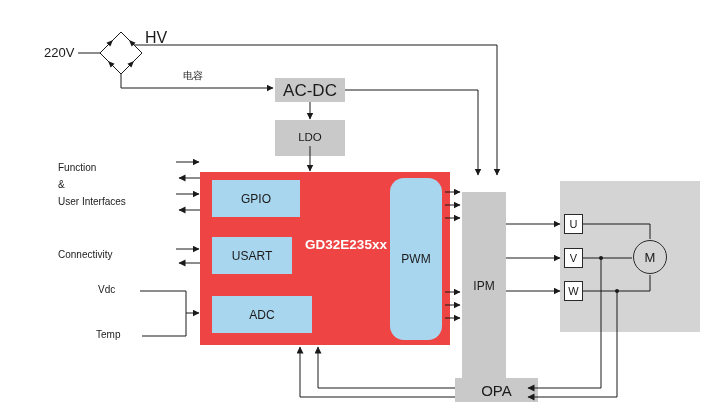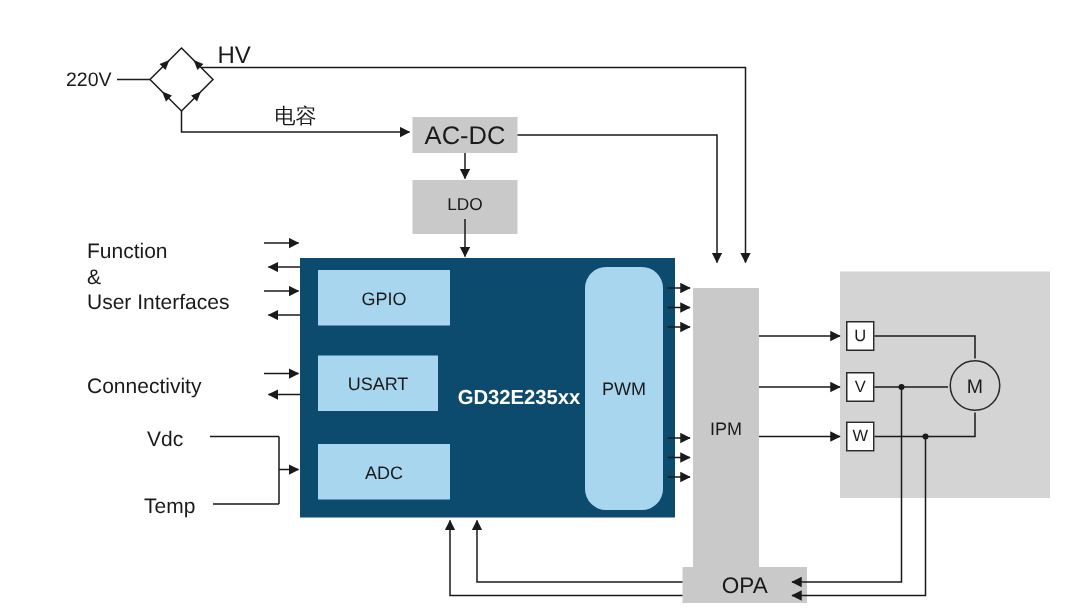--- a/index.html
+++ b/index.html
@@ -8,23 +8,23 @@
     width:711px; height:409px; position:relative; overflow:hidden;
     font-family:"Liberation Sans","DejaVu Sans",sans-serif; color:#1a1a1a;
   }
   .stage { position:absolute; left:0; top:0; width:711px; height:409px; }
   .block {
     position:absolute; display:flex; align-items:center; justify-content:center;
     font-size:12px; color:#1a1a1a; line-height:1;
   }
   .gray      { background:#C9C9C9; }
   .lightblue { background:#A9D6EF; }
-  .mcu       { background:#0c4a6e; }
+  .mcu       { background:#ef4444; }
   .motorarea { background:#D4D4D4; }
-  .lbl { position:absolute; font-size:14px; color:#1a1a1a; }
+  .lbl { position:absolute; font-size:10px; color:#1a1a1a; }
   .center { text-align:left; }
   .phasebox {
     position:absolute; width:19px; height:20px; background:#ffffff;
     border:1px solid #2a2a2a; display:flex; align-items:center; justify-content:center;
     font-size:11px;
   }
   .motorcircle {
     position:absolute; width:34px; height:34px; border:1.5px solid #2a2a2a;
     border-radius:50%; display:flex; align-items:center; justify-content:center;
     font-size:13px;
@@ -52,22 +52,22 @@
     <span style="display:block;">&amp;</span>
     <span style="display:block;">User Interfaces</span>
   </div>
   <div class="lbl center" style="left:58px;top:249px;width:112px;">Connectivity</div>
   <div class="lbl center" style="left:98px;top:284px;width:40px;">Vdc</div>
   <div class="lbl center" style="left:96px;top:329px;width:46px;">Temp</div>
 
   <div class="block mcu" style="left:200px;top:172px;width:250px;height:173px;">
     <div class="block lightblue" style="left:12px;top:8px;width:88px;height:37px;">GPIO</div>
     <div class="block lightblue" style="left:12px;top:65px;width:80px;height:37px;">USART</div>
-    <div class="block lightblue" style="left:12px;top:124px;width:88px;height:37px;">ADC</div>
-    <div class="mcuname" style="left:100px;top:86px;width:92px;">GD32E235xx</div>
+    <div class="block lightblue" style="left:12px;top:124px;width:100px;height:37px;">ADC</div>
+    <div class="mcuname" style="left:100px;top:66px;width:92px;">GD32E235xx</div>
     <div class="block lightblue" style="left:190px;top:6px;width:52px;height:162px;border-radius:14px;">PWM</div>
   </div>
 
   <div class="block gray" style="left:462px;top:192px;width:44px;height:188px;">IPM</div>
 
   <div class="block motorarea" style="left:560px;top:181px;width:140px;height:151px;">
     <div class="phasebox" style="left:4px;top:33px;">U</div>
     <div class="phasebox" style="left:4px;top:67px;">V</div>
     <div class="phasebox" style="left:4px;top:100px;">W</div>
     <div class="motorcircle" style="left:73px;top:59px;">M</div>

